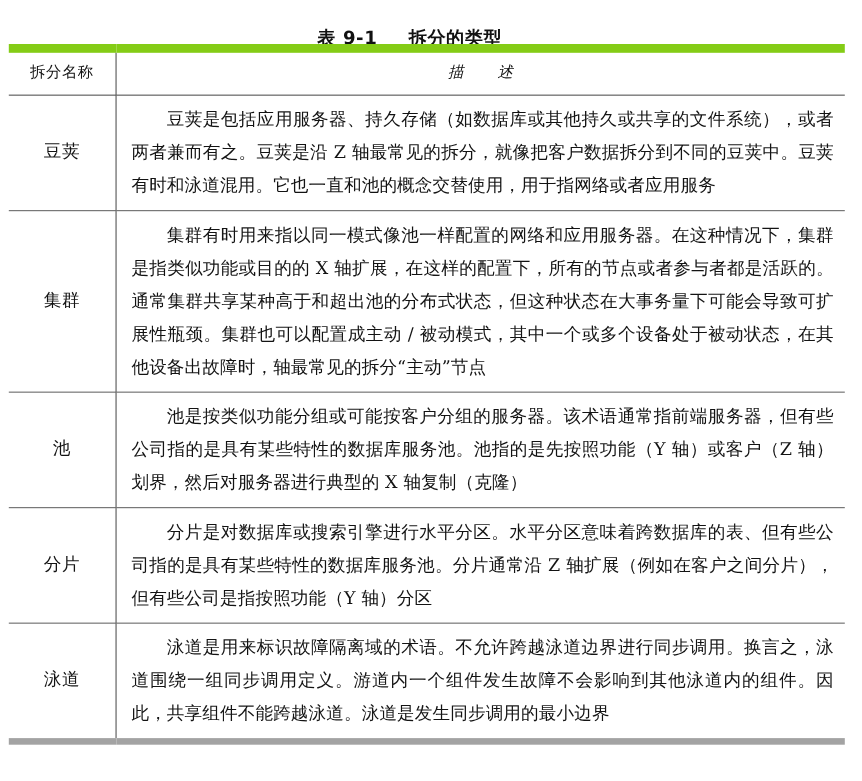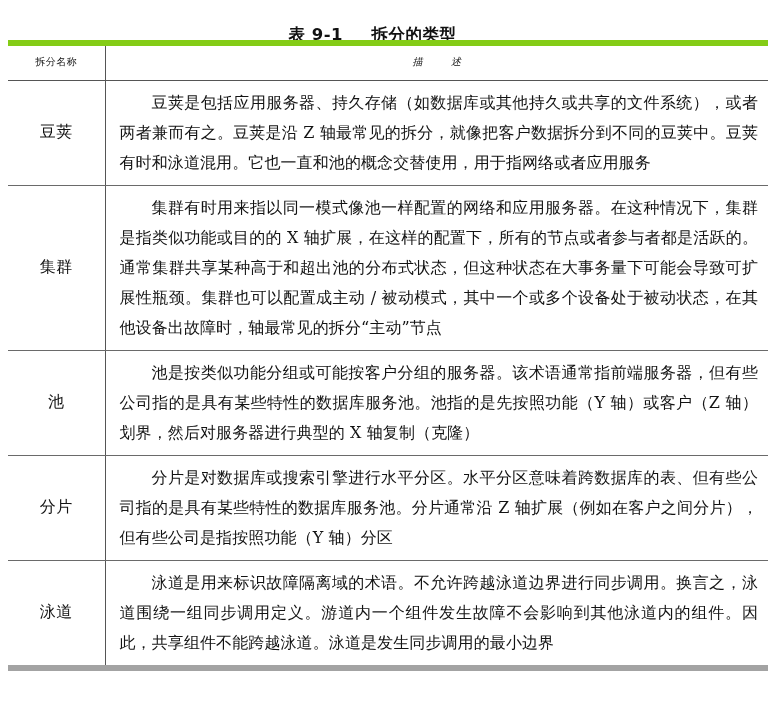--- a/index.html
+++ b/index.html
@@ -46,25 +46,25 @@
     top: 40px;
     width: 760px;
     border-collapse: collapse;
     table-layout: fixed;
   }
 
   .data-table col.col-name { width: 97px; }
   .data-table col.col-desc { width: 663px; }
 
   .data-table thead th {
-    border-top: 6px solid #84cc16;
+    border-top: 8px solid #84cc16;
     border-bottom: 1.5px solid #555;
     padding: 9px 0 11px 0;
     font-weight: normal;
-    font-size: 10px;
+    font-size: 14px;
     font-family: "DejaVu Sans", "Liberation Sans", sans-serif;
     color: #141414;
     vertical-align: middle;
   }
   .data-table thead th.th-name {
     text-align: center;
     border-right: 1.5px solid #555;
     letter-spacing: 0.5px;
   }
   .data-table thead th.th-desc {

